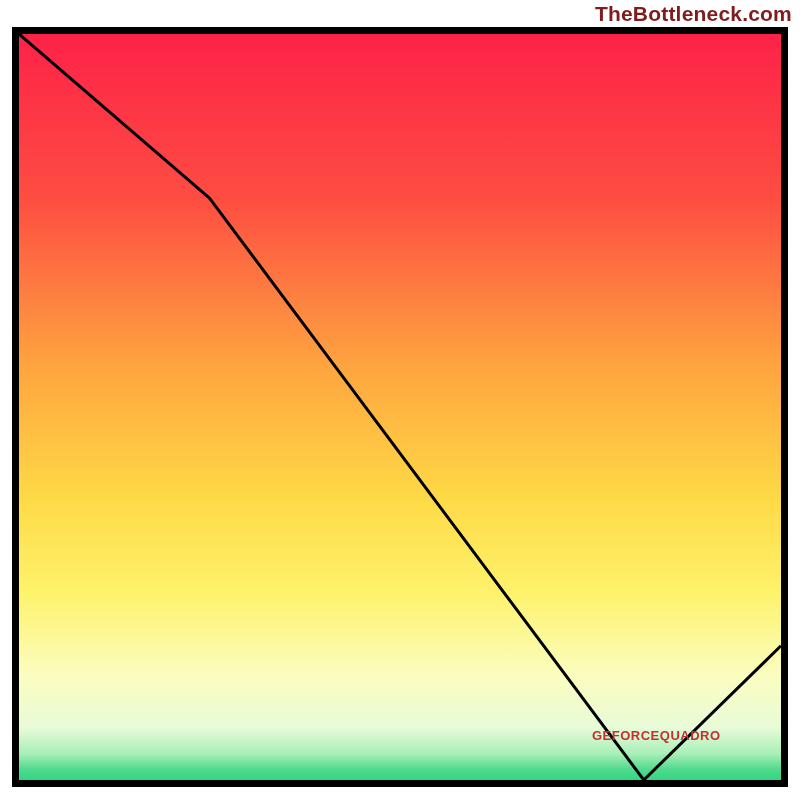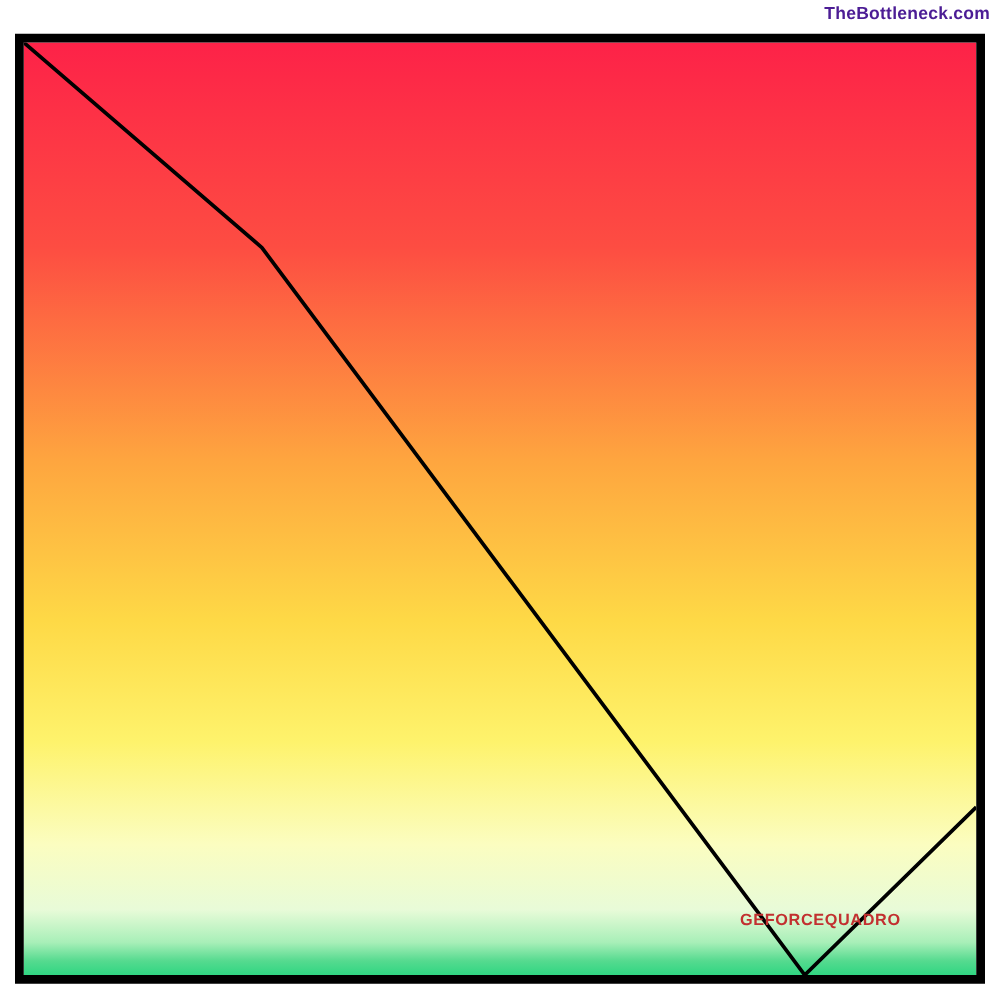--- a/index.html
+++ b/index.html
@@ -13,23 +13,23 @@
   .stage {
     position: relative;
     width: 800px;
     height: 800px;
   }
   .watermark {
     position: absolute;
     top: 2px;
     right: 8px;
     font-family: Arial, Helvetica, sans-serif;
-    font-size: 14px;
+    font-size: 21px;
     font-weight: 600;
-    color: #4c1d95;
+    color: #7f1d1d;
     letter-spacing: 0.2px;
     user-select: none;
   }
   svg {
     position: absolute;
     left: 0;
     top: 0;
   }
   .marker-label {
     font-family: Arial, Helvetica, sans-serif;

